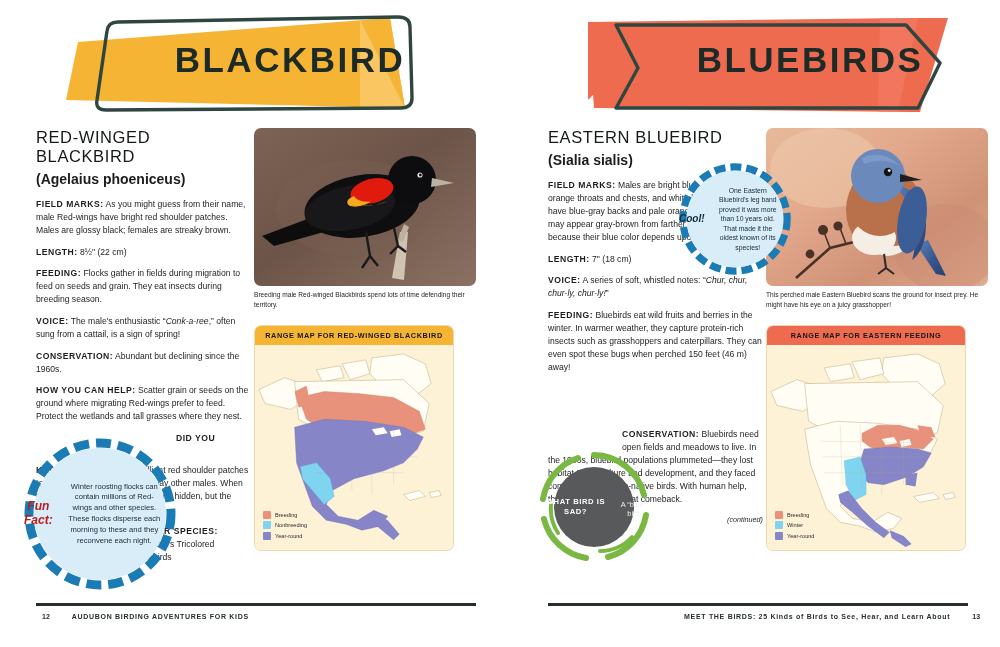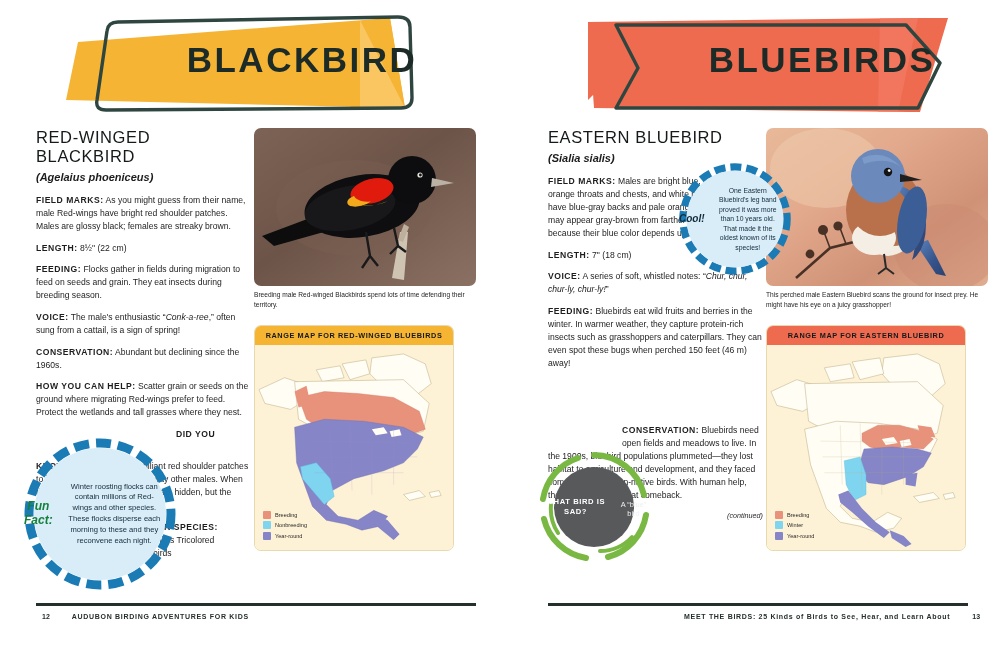--- a/index.html
+++ b/index.html
@@ -13,40 +13,40 @@
 
   
   .banner-wrap { position:absolute; top:0; width:460px; height:125px; }
   .banner-left  { left: 60px; }
   .banner-right { left: 580px; }
 
   .banner-outline, .banner-fill {
     position:absolute; top:0; left:0; width:100%; height:100%;
   }
   .banner-title {
-    position:absolute; left:12px; top:0; width:100%; height:100%;
+    position:absolute; left:0; top:0; width:100%; height:100%;
     display:flex; align-items:center; justify-content:center;
     font-size:35px; font-weight:700; letter-spacing:2.5px;
     color:#1c2b27; z-index:5; padding-bottom:6px;
     font-family:"Liberation Sans", sans-serif;
   }
 
   
   .page { position:absolute; top:128px; width:440px; height:470px; }
   .page-left  { left:36px; }
   .page-right { left:548px; }
 
   .col-text { position:absolute; left:0; top:0; width:215px; }
   .col-side { position:absolute; left:218px; top:0; width:222px; }
 
   h2.species {
     font-size:16.5px; font-weight:400; letter-spacing:.6px;
     color:#15191a; margin-bottom:5px; line-height:1.15;
   }
-  .latin { font-size:11px; font-weight:700; font-style:italic; color:#1c1c1c; margin-bottom:11px; }
+  .latin { font-size:14px; font-weight:700; color:#1c1c1c; margin-bottom:11px; }
 
   p.body {
     font-size:8.6px; line-height:1.52; color:#1d1d1d;
     margin-bottom:8.5px; text-align:left;
   }
   p.body .lbl { font-weight:700; letter-spacing:.5px; }
   p.body i { font-style:italic; }
 
   
   .photo {
@@ -75,21 +75,21 @@
   .legsw { width:8px; height:8px; margin-right:4px; border-radius:1px; }
   .legtx { font-size:5.6px; color:#2b2b2b; }
 
   
   .badge { position:absolute; z-index:20; }
   .badge svg { position:absolute; inset:0; }
   .badge .btext {
     position:absolute; inset:0; display:flex; flex-direction:row;
     align-items:center; justify-content:center; text-align:center;
   }
-  .fun-title { font-size:12px; font-weight:700; color:#15803d; margin-bottom:2px; font-style:italic; }
+  .fun-title { font-size:12px; font-weight:700; color:#b91c1c; margin-bottom:2px; font-style:italic; }
   .fun-body  { font-size:7.6px; line-height:1.42; color:#122b3a; padding:0 13px; }
   .cool-title{ font-size:10px; font-weight:700; color:#122b3a; font-style:italic; margin-bottom:1px;}
   .cool-body { font-size:6.8px; line-height:1.4; color:#122b3a; padding:0 11px; }
   .riddle-q  { font-size:7.6px; font-weight:700; color:#ffffff; letter-spacing:.6px; line-height:1.35; }
   .riddle-a  { font-size:7.4px; color:#f0f0f0; margin-top:3px; }
 
   
   .footrule { position:absolute; height:2.5px; background:#252f2c; }
   .footrow { position:absolute; display:flex; align-items:center; }
   .foottx { font-size:7px; font-weight:600; letter-spacing:.7px; color:#252f2c; }
@@ -198,21 +198,21 @@
           <ellipse cx="106" cy="72" rx="13" ry="6" fill="#f2a91c" transform="rotate(-14 106 72)"></ellipse>
           <ellipse cx="119" cy="62" rx="20" ry="11" fill="#e01b0e" transform="rotate(-14 119 62)"></ellipse>
 
           <path d="M112,104 L116,128 M116,128 L108,140 M116,128 L124,138" stroke="#1a1a1c" stroke-width="2.4" fill="none"></path>
           <path d="M140,100 L144,118 M144,118 L136,126 M144,118 L152,124" stroke="#1a1a1c" stroke-width="2.4" fill="none"></path>
         </svg>
       </div>
       <div class="caption">Breeding male Red-winged Blackbirds spend lots of time defending their territory.</div>
 
       <div class="mapcard">
-        <div class="maphead yellow">RANGE MAP FOR RED-WINGED BLUEBIRDS</div>
+        <div class="maphead yellow">RANGE MAP FOR RED-WINGED BLACKBIRD</div>
         <div class="mapbody">
           <svg viewBox="0 0 200 205">
             <rect width="200" height="205" fill="#fdf2d6"></rect>
 
             <path d="M118,12 L150,8 L172,18 L178,38 L160,52 L132,44 L116,28 Z" fill="#fffdf4" stroke="#b9a97f" stroke-width="0.5"></path>
             <path d="M88,18 L112,14 L116,28 L96,34 Z" fill="#fffdf4" stroke="#b9a97f" stroke-width="0.5"></path>
             <path d="M62,24 L86,20 L90,32 L68,36 Z" fill="#fffdf4" stroke="#b9a97f" stroke-width="0.5"></path>
 
             <path d="M4,44 L30,32 L48,38 L52,54 L36,64 L10,58 Z" fill="#fffdf4" stroke="#b9a97f" stroke-width="0.5"></path>
 
@@ -347,21 +347,21 @@
           <circle cx="123.2" cy="42.6" r="1.4" fill="#f6f6f6"></circle>
 
           <path d="M134,46 L156,52 L134,54 Z" fill="#1e1e1e"></path>
 
           <path d="M118,126 L120,140 M120,140 L112,146 M120,140 L128,146" stroke="#2a2a2a" stroke-width="2" fill="none"></path>
         </svg>
       </div>
       <div class="caption">This perched male Eastern Bluebird scans the ground for insect prey. He might have his eye on a juicy grasshopper!</div>
 
       <div class="mapcard">
-        <div class="maphead coral">RANGE MAP FOR EASTERN BLUEBIRD</div>
+        <div class="maphead coral">RANGE MAP FOR EASTERN FEEDING</div>
         <div class="mapbody">
           <svg viewBox="0 0 200 205">
             <rect width="200" height="205" fill="#fdf2d6"></rect>
             <path d="M118,12 L152,8 L174,18 L180,38 L162,54 L132,46 L116,28 Z" fill="#fffdf4" stroke="#b9a97f" stroke-width="0.5"></path>
             <path d="M86,16 L114,12 L118,28 L94,34 Z" fill="#fffdf4" stroke="#b9a97f" stroke-width="0.5"></path>
             <path d="M58,22 L84,18 L88,32 L64,36 Z" fill="#fffdf4" stroke="#b9a97f" stroke-width="0.5"></path>
             <path d="M4,46 L30,34 L50,40 L54,56 L36,66 L10,60 Z" fill="#fffdf4" stroke="#b9a97f" stroke-width="0.5"></path>
             <path d="M38,38 L152,36 L178,60 L172,88 L132,100 L76,94 L42,76 Z" fill="#fffdf4" stroke="#b9a97f" stroke-width="0.5"></path>
 
             <path d="M38,84 L70,76 L112,78 L152,84 L172,94 L166,106 L152,120 L132,128 L102,136 L80,148

